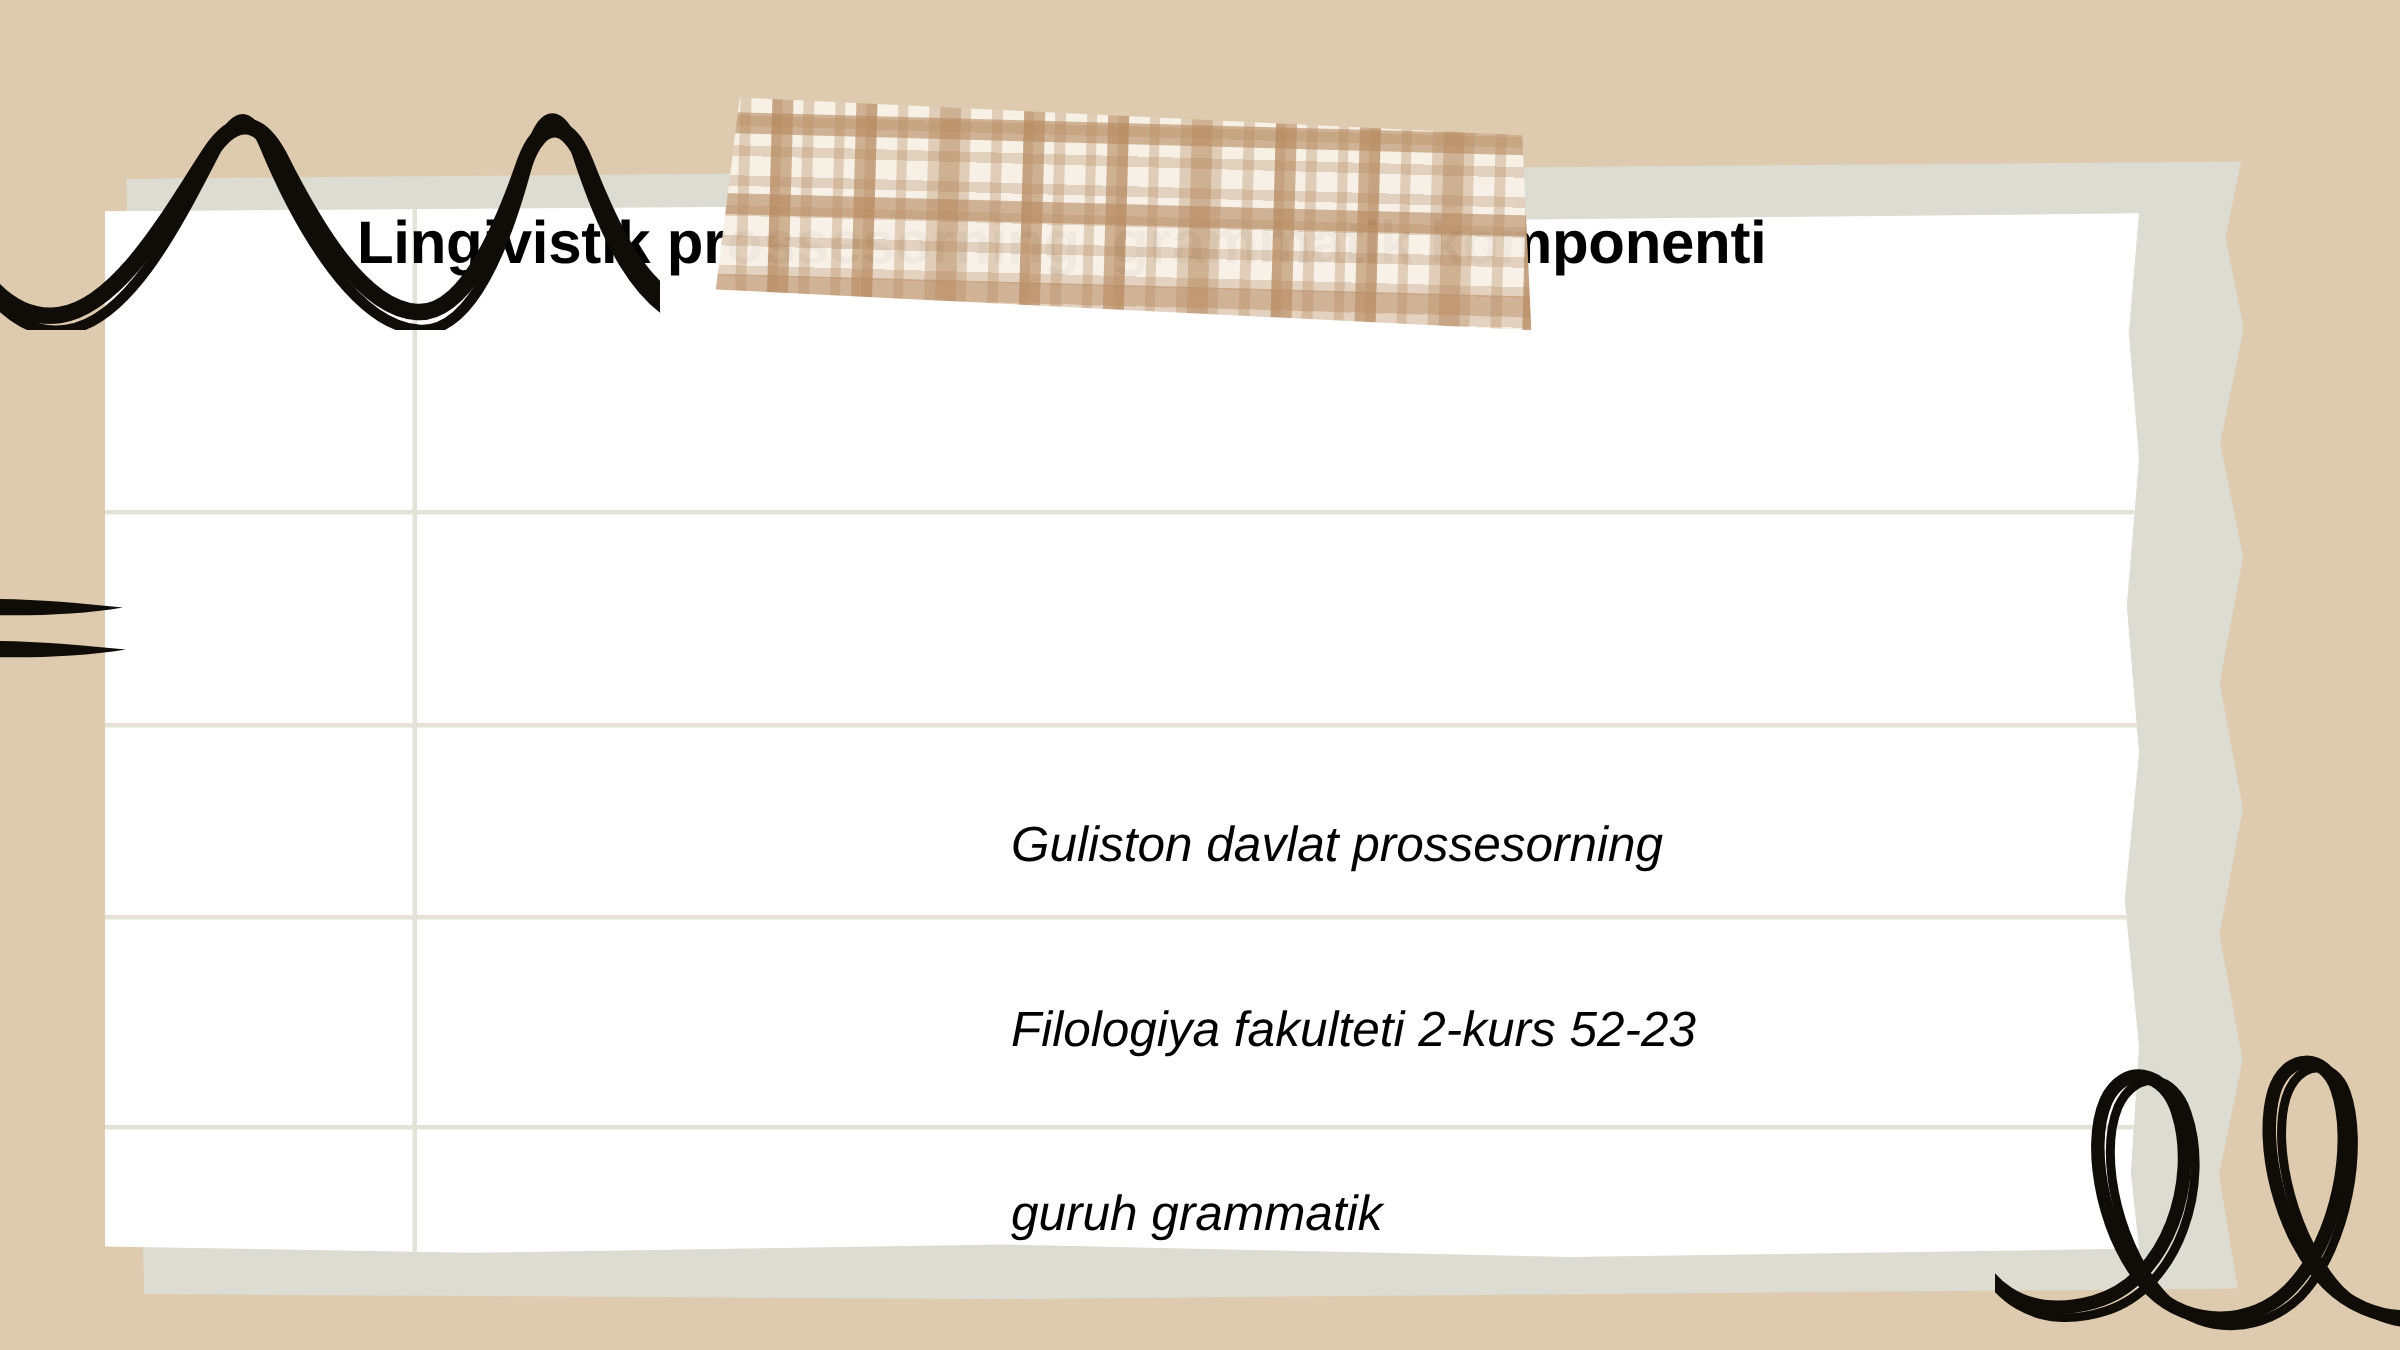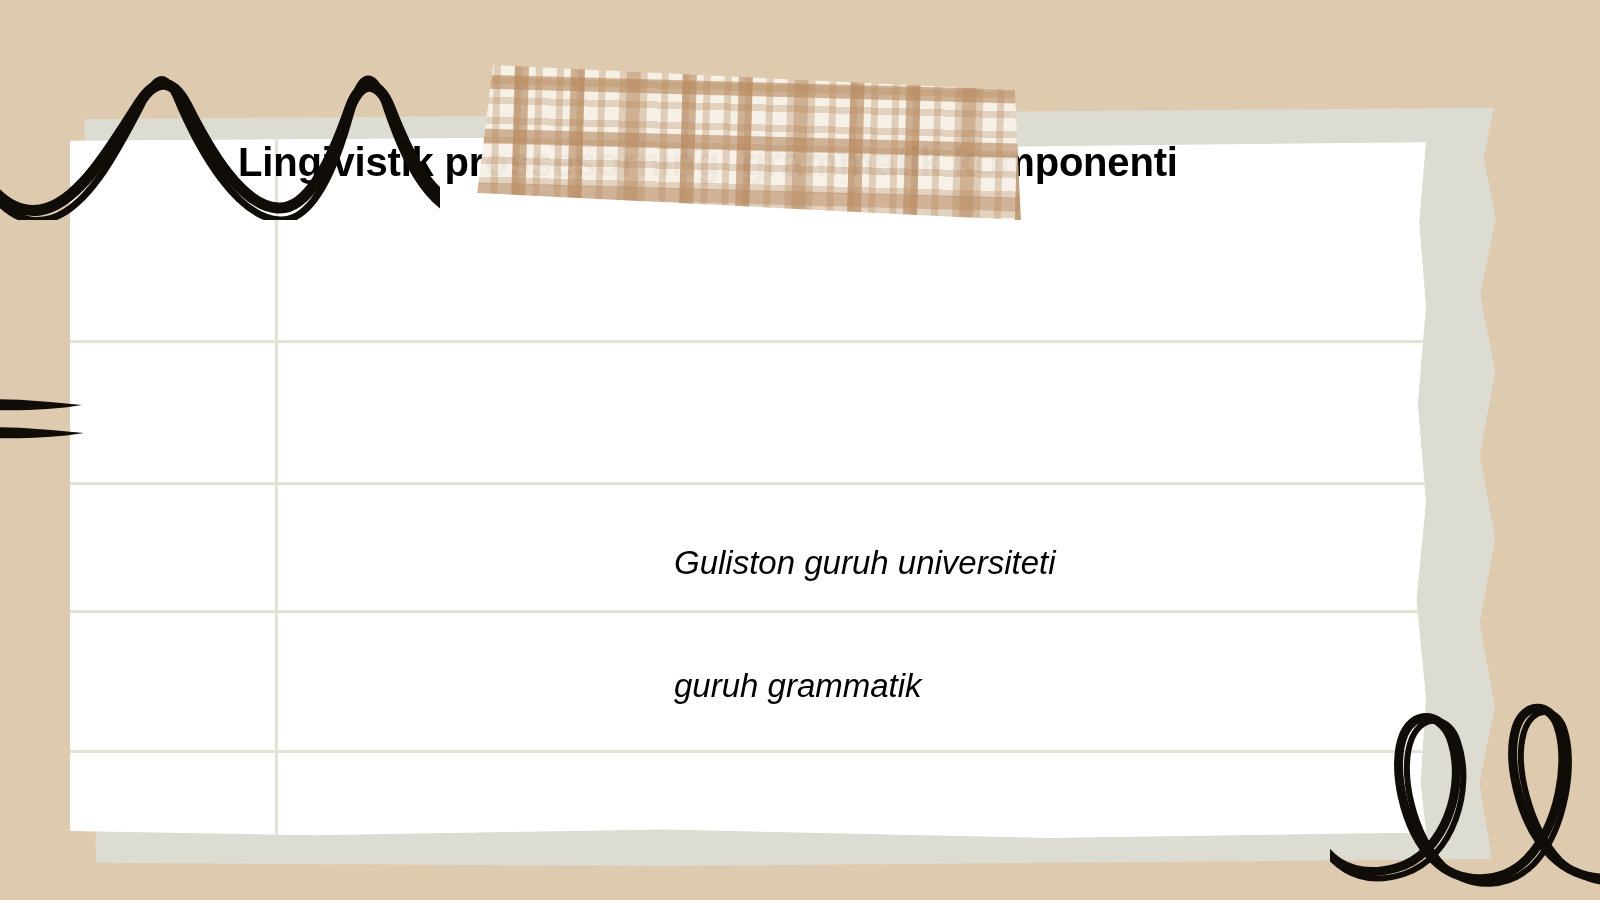--- a/index.html
+++ b/index.html
@@ -144,21 +144,22 @@
       <div class="rule r2"></div>
       <div class="rule r3"></div>
       <div class="rule r4"></div>
       <div class="margin-rule"></div>
     </div>
   </div>
 
   <div class="title">Lingivistik prossesorning  grammatik komponenti</div>
 
   <div class="author-block">
-    <span class="ln">Guliston guruh universiteti</span>
+    <span class="ln">Guliston davlat prossesorning</span>
+    <span class="ln">Filologiya fakulteti 2-kurs 52-23</span>
     <span class="ln">guruh grammatik</span>
     
   </div>
 
   <div class="tape">
     <div class="plaid"></div>
   </div>
 
   <svg class="doodle doodle-wave" viewBox="0 0 480 190">
     <path d="M -10 60 C 10 150, 45 185, 80 180 C 120 174, 155 110, 180 72

